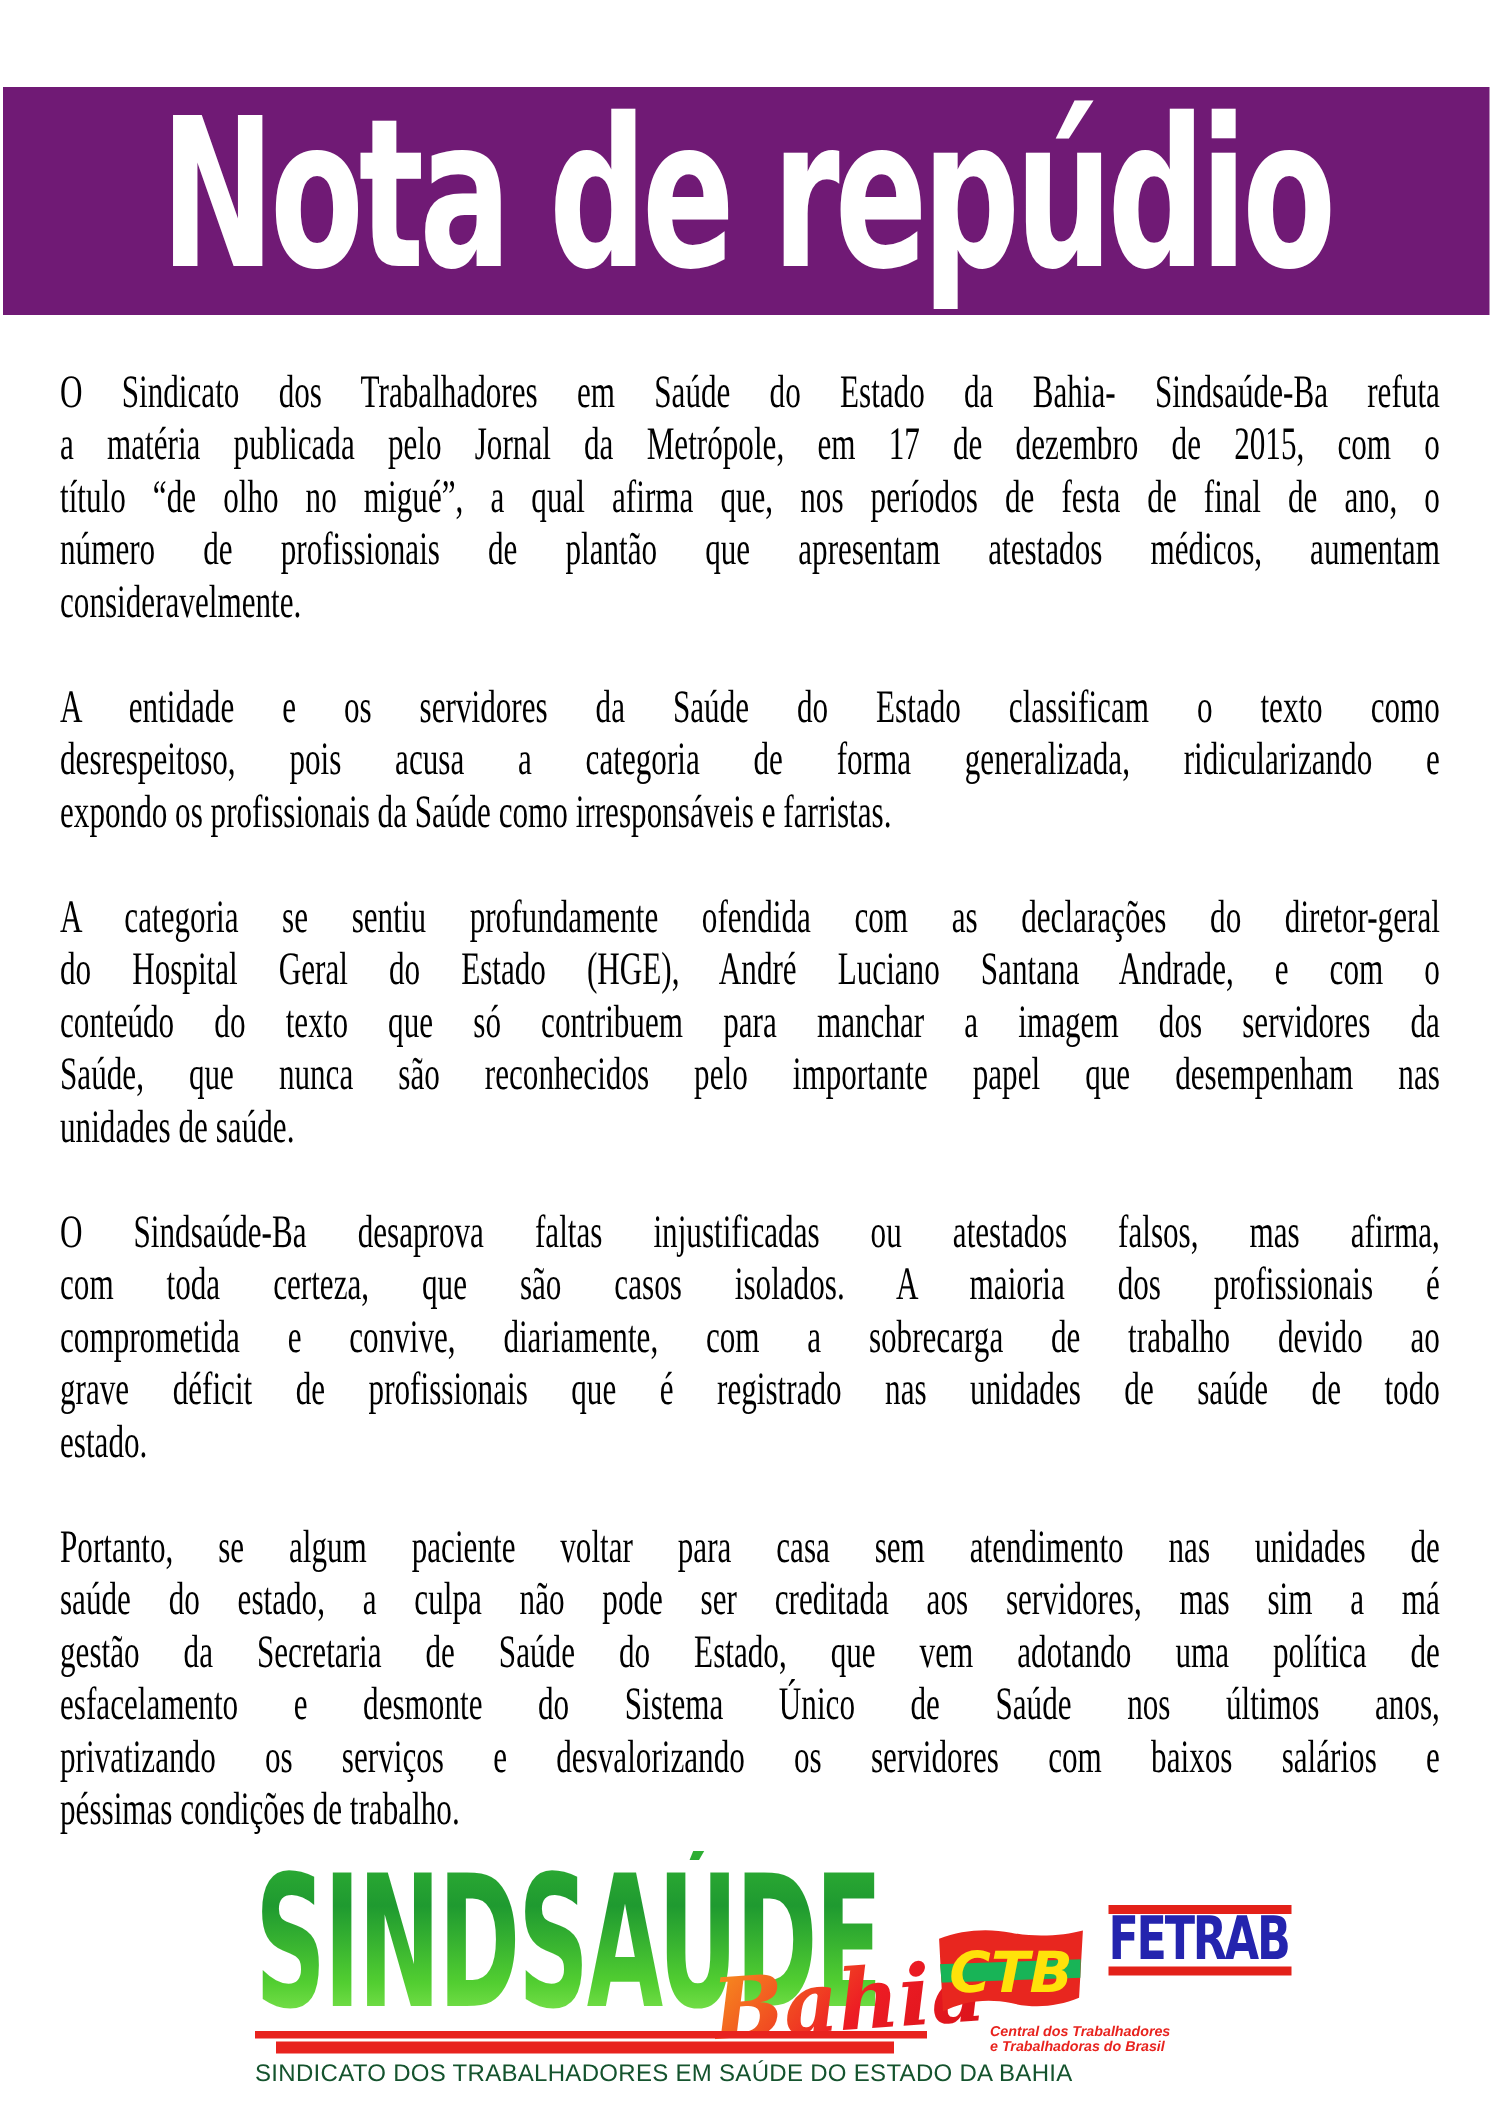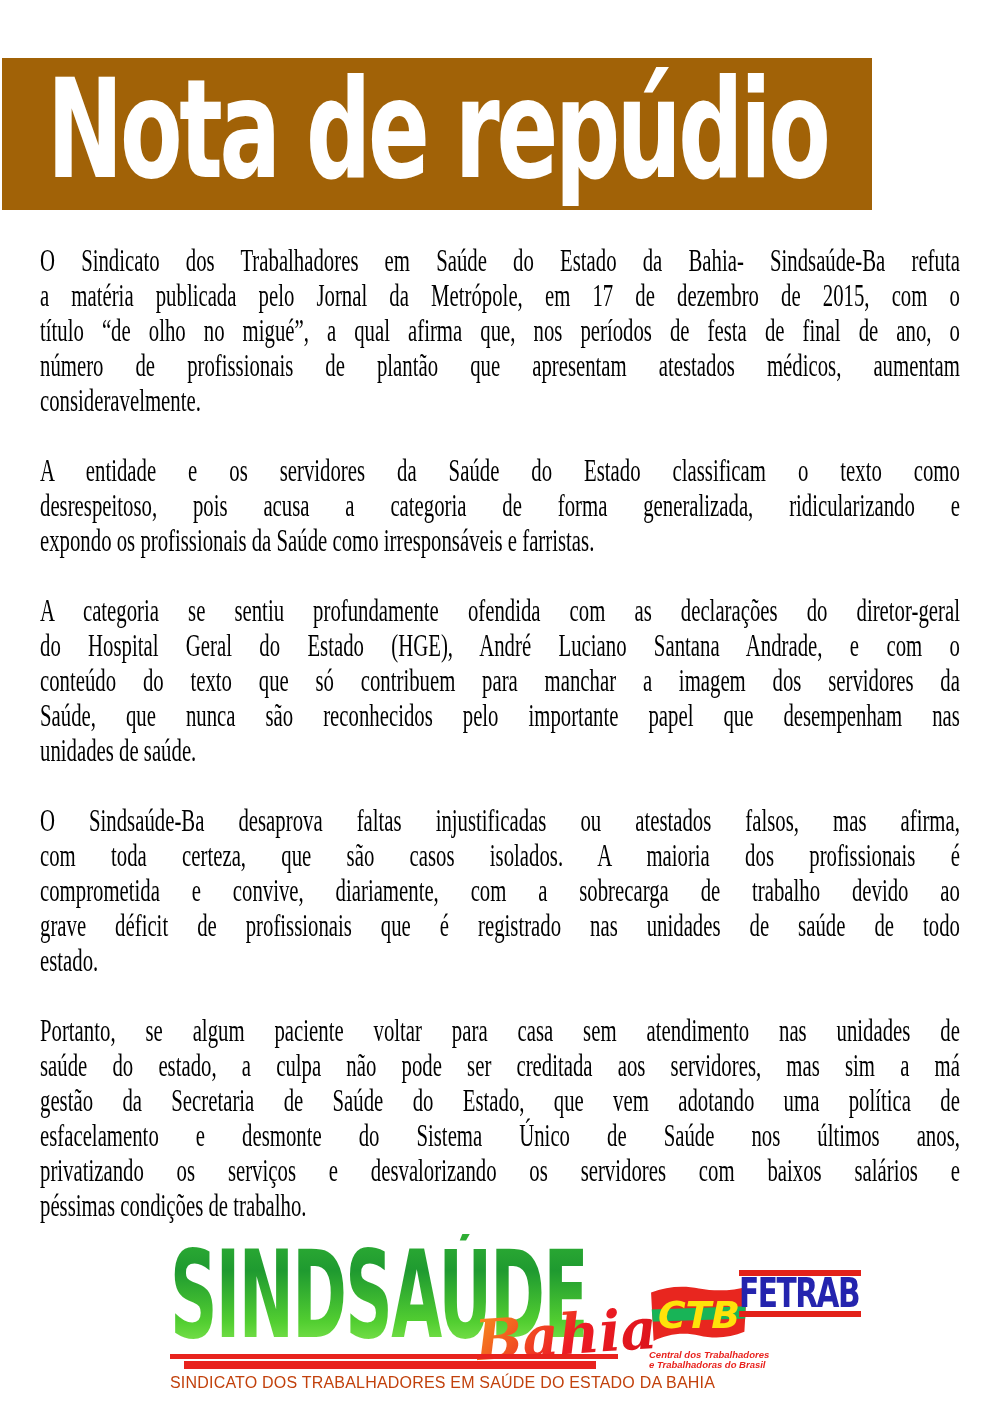--- a/index.html
+++ b/index.html
@@ -3,22 +3,22 @@
 <meta charset="utf-8">
 <style>
   html,body { margin:0; padding:0; background:#ffffff; }
   .page {
     position:relative; width:1000px; height:1412px; background:#ffffff;
     overflow:hidden; font-family:"Liberation Serif", serif;
   }
 
   
   .banner {
-    position:absolute; left:2px; top:58px; width:870px; height:152px;
-    background:#a16207; display:flex; align-items:center; justify-content:center;
+    position:absolute; left:2px; top:58px; width:991px; height:152px;
+    background:#701a75; display:flex; align-items:center; justify-content:center;
     overflow:hidden;
   }
   .banner-title {
     font-family:"DejaVu Sans", sans-serif; font-weight:bold;
     font-size:138px; line-height:1; color:#ffffff; white-space:nowrap;
     letter-spacing:-5px; transform:scaleX(0.66); margin:0 0 8px 0;
   }
 
   
   .content { position:absolute; left:40px; top:243px; width:920px; }
@@ -47,28 +47,28 @@
     font-family:"DejaVu Serif", serif; font-style:italic; font-weight:bold;
     font-size:56px; line-height:1; transform:rotate(-4deg);
     background:linear-gradient(135deg,#F7941E 0%,#ED1C24 55%,#D9121A 100%);
     -webkit-background-clip:text; background-clip:text; color:transparent;
   }
   .sind-rule1 { position:absolute; left:0; top:126px; width:448px; height:5px; background:#E8231E; }
   .sind-rule2 { position:absolute; left:14px; top:133px; width:412px; height:8px; background:#E8231E; }
   .sind-caption {
     position:absolute; left:0; top:146px; white-space:nowrap;
     font-family:"Liberation Sans", sans-serif; font-size:16px;
-    letter-spacing:0.2px; color:#c2410c;
+    letter-spacing:0.2px; color:#14532d;
   }
 
   
-  .ctb-logo { position:absolute; left:648px; top:1284px; width:130px; }
+  .ctb-logo { position:absolute; left:623px; top:1284px; width:130px; }
   .ctb-caption {
     font-family:"Liberation Sans", sans-serif; font-size:9.5px; font-weight:bold;
-    font-style:italic; color:#E8231E; line-height:10px; white-space:nowrap;
+    font-style:italic; color:#E8231E; line-height:10px; white-space:nowrap;margin-left:36px;
   }
   .ctb-captions { position:absolute; left:1px; top:66px; }
 
   
   .fetrab-logo { position:absolute; left:739px; top:1270px; width:122px; }
   .fetrab-bar { height:6px; background:#E32119; }
   .fetrab-text {
     font-family:"DejaVu Sans", sans-serif; font-weight:bold; font-size:40px;
     line-height:33px; color:#2424AE; letter-spacing:-2px; white-space:nowrap;
     transform:scaleX(0.74); transform-origin:0 0; margin:1px 0;

